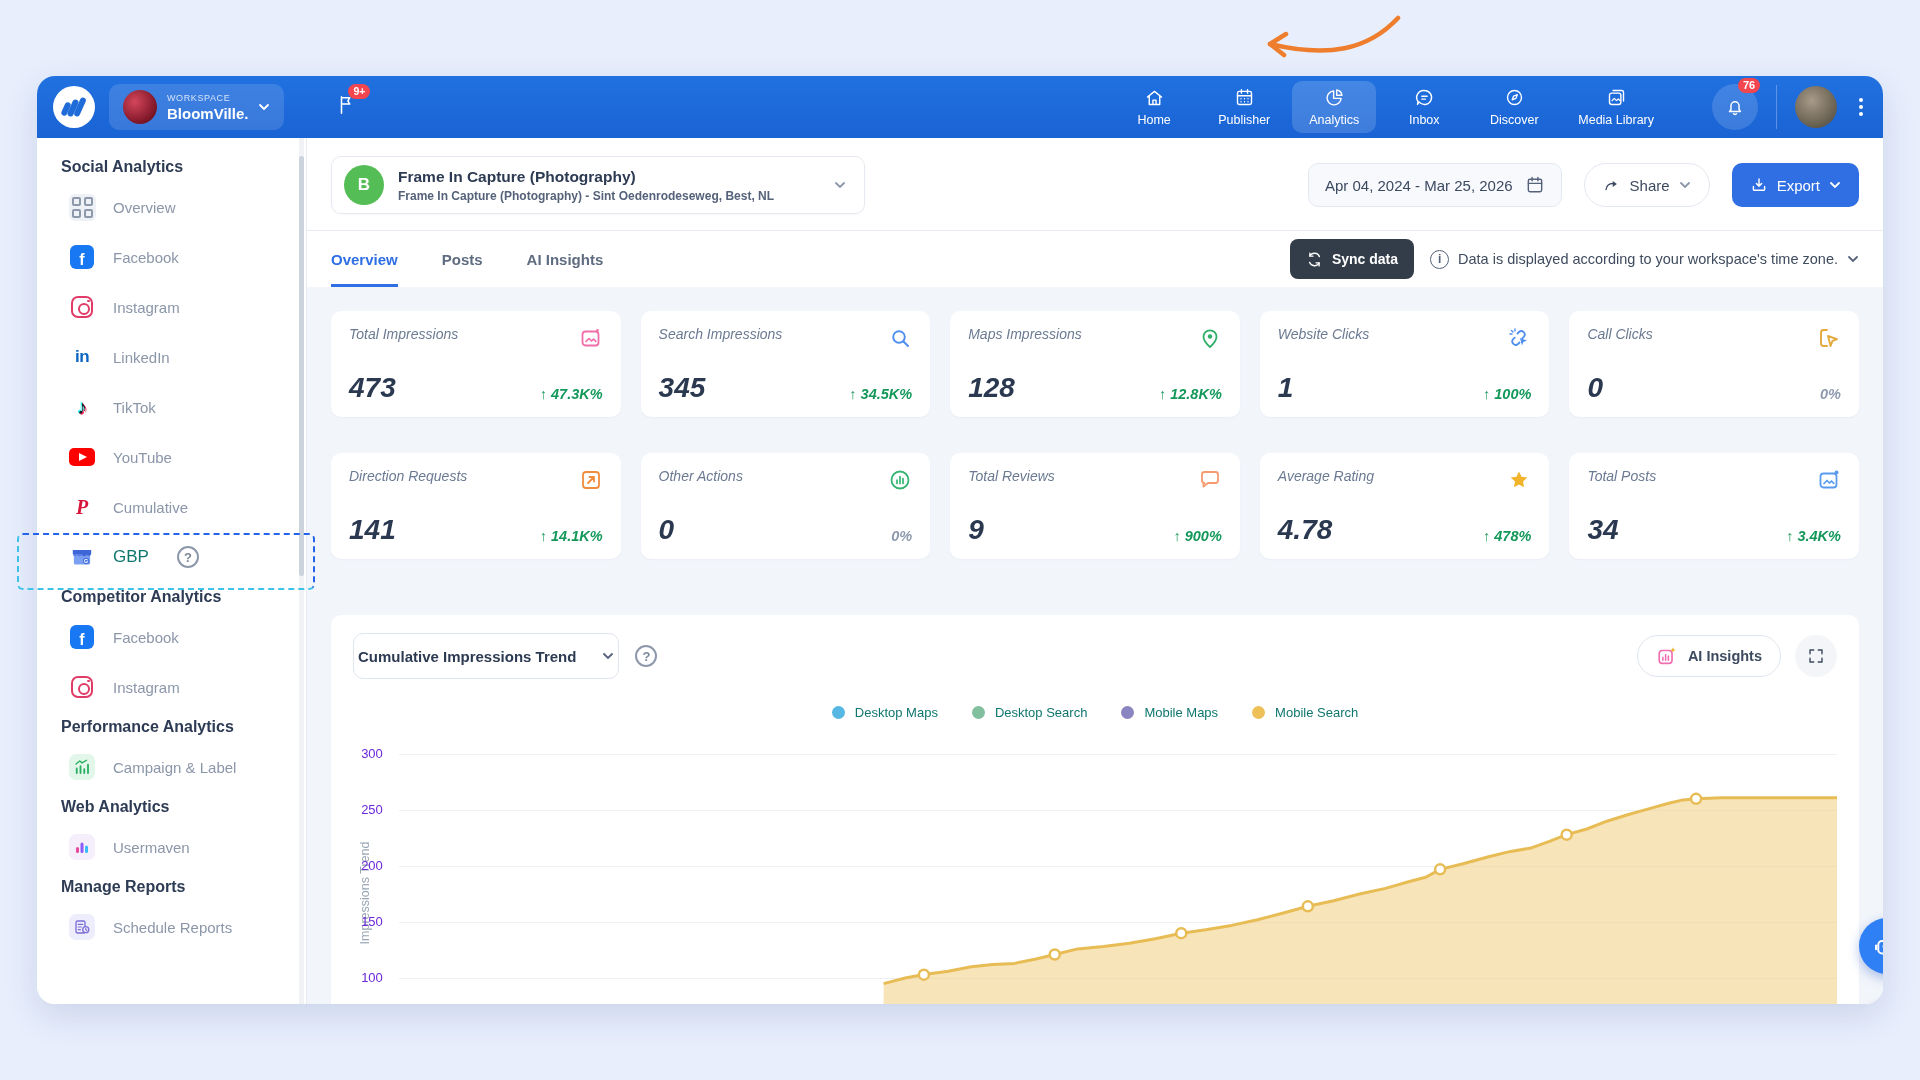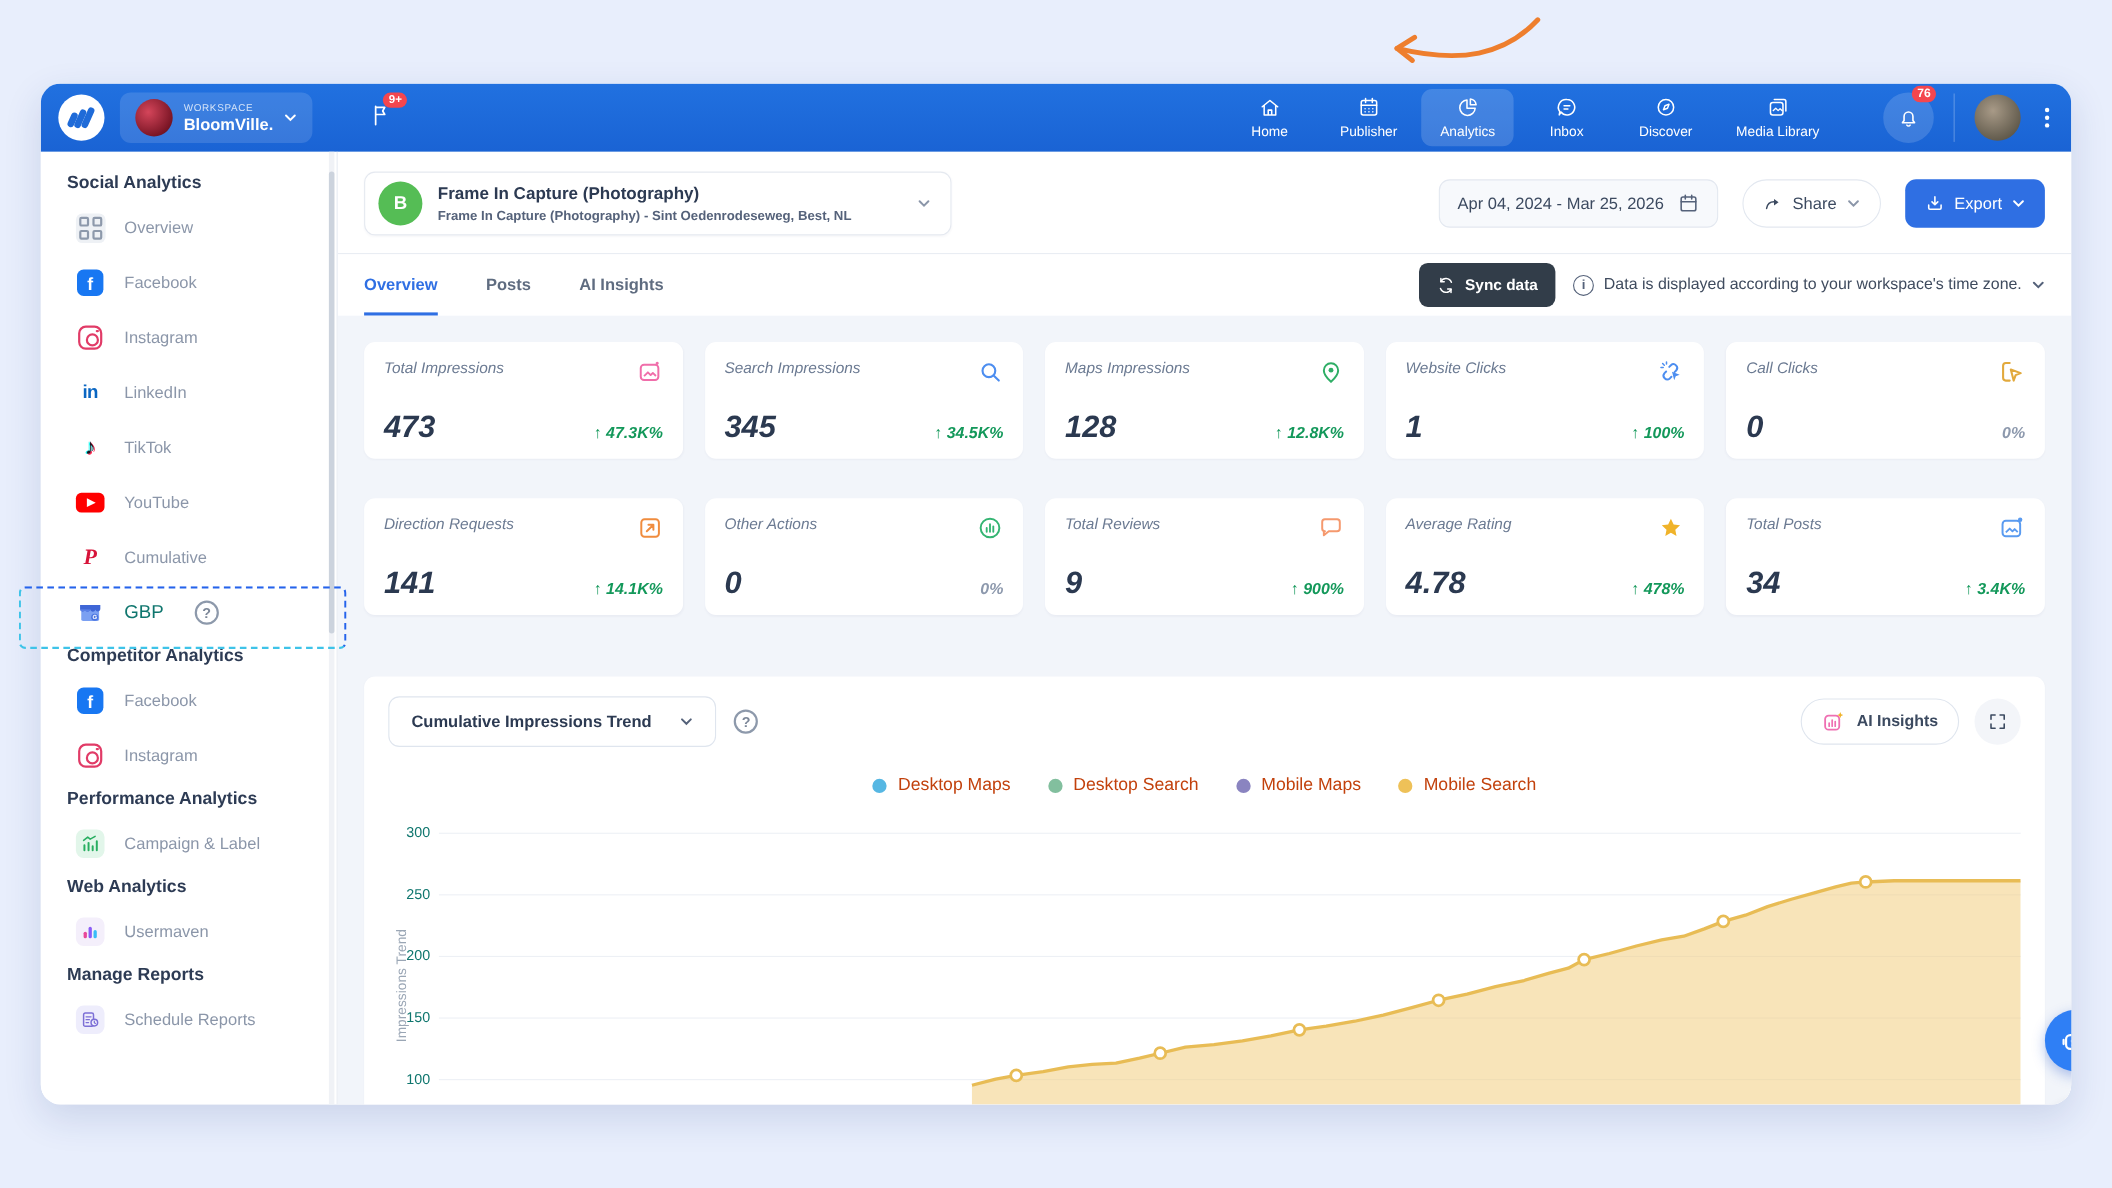--- a/index.html
+++ b/index.html
@@ -120,34 +120,34 @@
   .card-label{font-size:14px;color:#6b7a92;}
   .card-bottom{margin-top:auto;display:flex;align-items:flex-end;justify-content:space-between;}
   .card-value{font-size:28px;font-weight:bold;color:#2b3950;line-height:1;}
   .card-delta{font-size:14.5px;font-weight:bold;color:#13985a;}
   .card-delta.flat{color:#8d99ad;}
 
   .chart-card{background:#fff;border-radius:10px;margin-top:56px;height:560px;padding:18px 22px;
     box-shadow:0 1px 2px rgba(40,60,100,.04);}
   .chart-head{display:flex;align-items:center;justify-content:space-between;}
   .chart-select{display:flex;align-items:center;gap:26px;border:1px solid #dfe5ee;border-radius:10px;
-    height:46px;padding:0 20px;font-size:15px;font-weight:bold;color:#2c3a52;cursor:pointer;}
+    height:46px;padding:0 4px;font-size:15px;font-weight:bold;color:#2c3a52;cursor:pointer;}
   .chart-head-left{display:flex;align-items:center;gap:16px;}
   .chart-head-right{display:flex;align-items:center;gap:14px;}
   .ai-btn{display:flex;align-items:center;gap:10px;border:1px solid #dfe5ee;border-radius:21px;height:42px;
     padding:0 18px;font-size:14.5px;font-weight:bold;color:#3c4a60;cursor:pointer;background:#fff;}
   .fs-btn{width:42px;height:42px;border-radius:50%;background:#f3f5f9;display:flex;align-items:center;
     justify-content:center;cursor:pointer;}
   .legend{display:flex;justify-content:center;gap:34px;margin-top:26px;}
   .legend-item{display:flex;align-items:center;gap:10px;cursor:pointer;}
   .legend-dot{width:13px;height:13px;border-radius:50%;}
-  .legend-label{font-size:16px;color:#c2410c;}
+  .legend-label{font-size:13px;color:#0f766e;}
   .plot{position:relative;margin-top:16px;height:340px;}
   .gridline{position:absolute;left:46px;right:0;height:1px;background:#edf0f5;}
-  .tick{position:absolute;width:38px;text-align:right;font-size:13px;color:#0f766e;}
+  .tick{position:absolute;width:38px;text-align:center;font-size:13px;color:#6d28d9;}
   .ylabel{position:absolute;left:-58px;top:150px;width:140px;text-align:center;font-size:12.5px;
     color:#9aa6b5;transform:rotate(-90deg);}
 
   
   .fab-bot{position:absolute;left:1822px;top:842px;width:56px;height:56px;border-radius:50%;
     background:#2f7ff5;display:flex;align-items:center;justify-content:center;cursor:pointer;z-index:70;
     box-shadow:0 4px 12px rgba(30,80,200,.35);}
   .fab-help{position:absolute;left:1826px;top:926px;width:50px;height:50px;border-radius:50%;
     background:#2b3a55;color:#fff;font-size:22px;font-weight:bold;display:flex;align-items:center;
     justify-content:center;cursor:pointer;z-index:70;box-shadow:0 4px 12px rgba(20,35,70,.3);}

